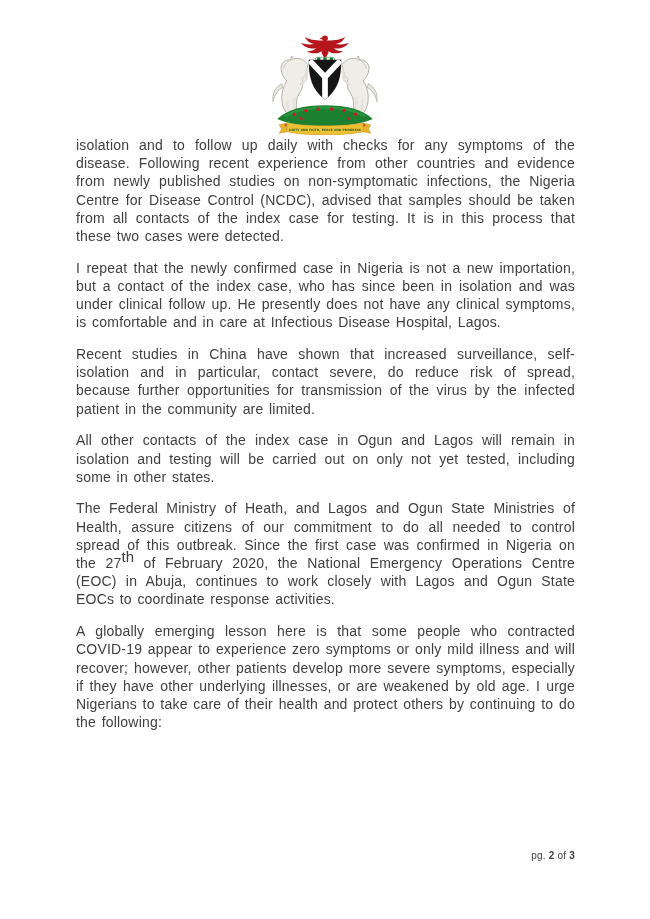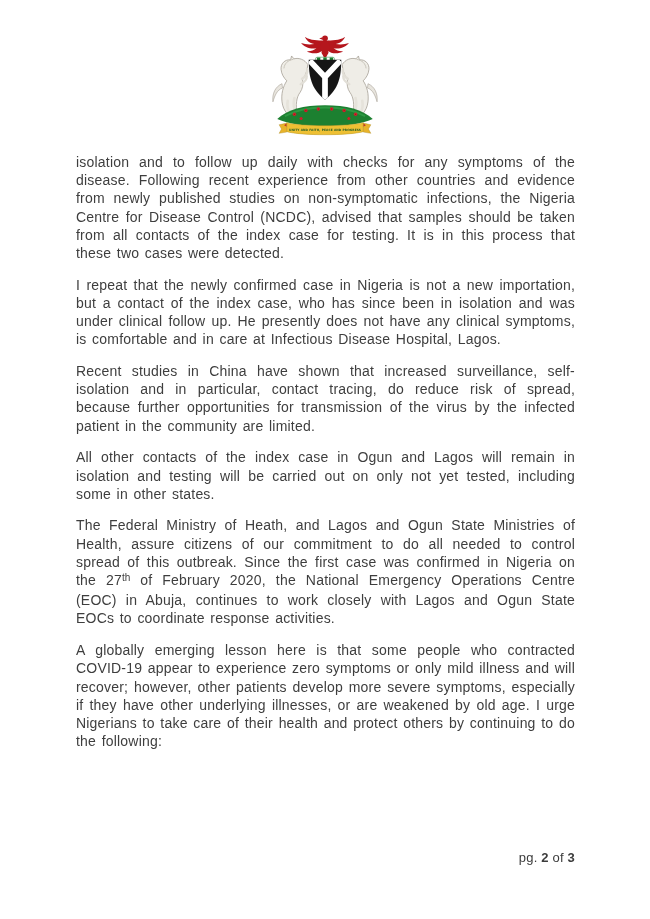--- a/index.html
+++ b/index.html
@@ -26,34 +26,33 @@
     position: absolute;
     top: 136px;
     left: 76px;
     width: 499px;
     color: #3e3e3e;
     font-size: 14px;
     line-height: 18.2px;
     text-align: justify;
     letter-spacing: 0.2px;
     word-spacing: 1.5px;
-    margin-top: 17px;
   }
   .content p { margin: 0 0 13.5px 0; }
   .ord {
-    font-size: 10px;
+    font-size: 15px;
     position: relative;
     top: -0.38em;
     letter-spacing: 0;
   }
   .footer {
     position: absolute;
     top: 850px;
     right: 75px;
-    font-size: 13px;
+    font-size: 10px;
     color: #3c3c3c;
     letter-spacing: 0.2px;
   }
   .footer .num { font-weight: bold; }
 </style>
 </head>
 <body>
 
 <div class="page">
 
@@ -129,21 +128,21 @@
         <path d="M110,93.5 L112.8,95.6 L110,97 Z" fill="#bf3026"></path>
         <path d="M30,92.8 C45,97 95,97 110,92.8 L110,102.2 C95,106.5 45,106.5 30,102.2 Z" fill="#eec033" stroke="#b8931f" stroke-width="0.5"></path>
         <text x="70" y="101.4" text-anchor="middle" font-size="3.1" fill="#235c27" letter-spacing="0.1">UNITY AND FAITH, PEACE AND PROGRESS</text>
       </g>
     </svg>
   </div>
 
   <div class="content">
     <p>isolation and to follow up daily with checks for any symptoms of the disease. Following recent experience from other countries and evidence from newly published studies on non-symptomatic infections, the Nigeria Centre for Disease Control (NCDC), advised that samples should be taken from all contacts of the index case for testing. It is in this process that these two cases were detected.</p>
     <p>I repeat that the newly confirmed case in Nigeria is not a new importation, but a contact of the index case, who has since been in isolation and was under clinical follow up. He presently does not have any clinical symptoms, is comfortable and in care at Infectious Disease Hospital, Lagos.</p>
-    <p>Recent studies in China have shown that increased surveillance, self-isolation and in particular, contact tracing, do reduce risk of spread, because further opportunities for transmission of the virus by the infected patient in the community are limited.</p>
+    <p>Recent studies in China have shown that increased surveillance, self-isolation and in particular, contact severe, do reduce risk of spread, because further opportunities for transmission of the virus by the infected patient in the community are limited.</p>
     <p>All other contacts of the index case in Ogun and Lagos will remain in isolation and testing will be carried out on only not yet tested, including some in other states.</p>
     <p><span>The Federal Ministry of Heath, and Lagos and Ogun State Ministries of Health, assure citizens of our commitment to do all needed to control spread of this outbreak. Since the first case was confirmed in Nigeria on the 27</span><span class="ord">th</span><span> of February 2020, the National Emergency Operations Centre (EOC) in Abuja, continues to work closely with Lagos and Ogun State EOCs to coordinate response activities.</span></p>
     <p>A globally emerging lesson here is that some people who contracted COVID-19 appear to experience zero symptoms or only mild illness and will recover; however, other patients develop more severe symptoms, especially if they have other underlying illnesses, or are weakened by old age. I urge Nigerians to take care of their health and protect others by continuing to do the following:</p>
   </div>
 
   <div class="footer">
     <span>pg.</span>
     <span class="num">2</span>
     <span>of</span>
     <span class="num">3</span>

